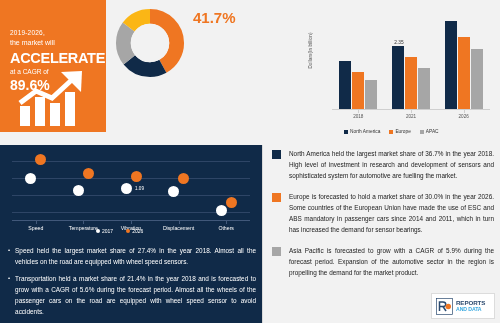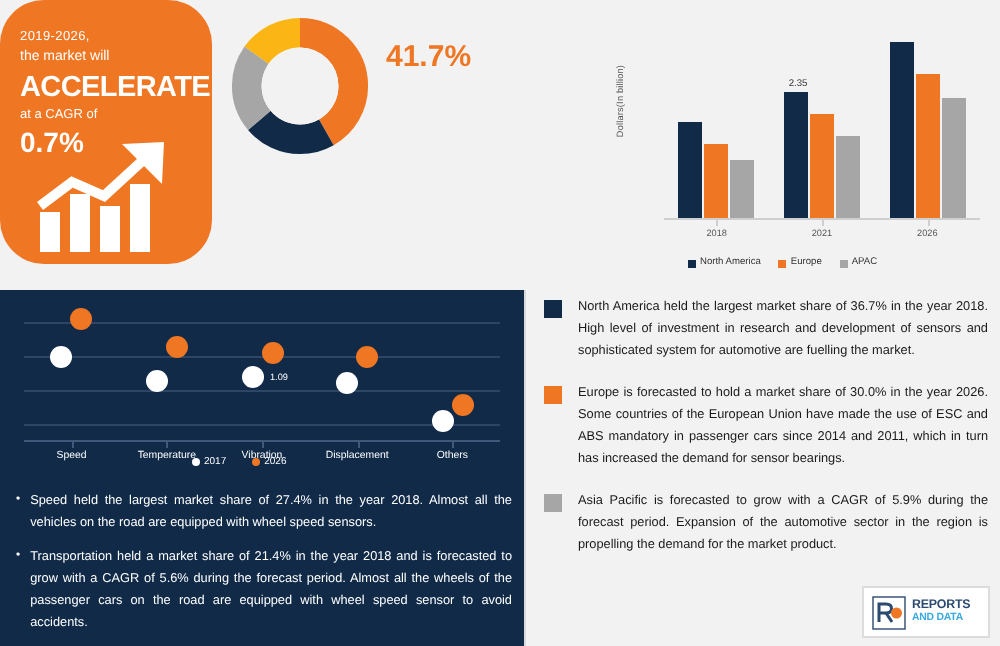--- a/index.html
+++ b/index.html
@@ -9,33 +9,32 @@
     background:#ffffff;
     position:relative;
     overflow:hidden;
   }
   .page { position:relative; width:500px; height:323px; background:#f2f2f2; }
 
   
   .orange-panel {
     position:absolute; left:0; top:0; width:106px; height:132px;
     background:#ef7622; color:#ffffff;
-    padding:14px 8px 0 10px;
-    border-radius:22px;
+    padding:28px 8px 0 10px;
   }
   .op-line1 { font-size:6.5px; letter-spacing:.2px; line-height:1.5; }
   .op-line2 { font-size:7px; line-height:1.4; }
   .op-accel { font-size:14.5px; font-weight:bold; letter-spacing:-.3px; line-height:1.25; margin-top:1px; }
   .op-line3 { font-size:6.5px; line-height:1.6; }
   .op-cagr { font-size:14px; font-weight:bold; line-height:1.2; }
   .growth-icon { position:absolute; left:14px; bottom:4px; width:86px; height:58px; }
 
   
   .donut-wrap { position:absolute; left:110px; top:6px; width:80px; height:74px; }
-  .pct-block { position:absolute; left:193px; top:10px; width:100px;margin-top:11px; }
+  .pct-block { position:absolute; left:193px; top:10px; width:100px; }
   .pct-big { color:#ef7622; font-size:15px; font-weight:bold; line-height:1.1; }
   .pct-sub { color:#1a1a1a; font-size:7.4px; line-height:1.62; margin-top:3px; }
   .demand-text {
     position:absolute; left:112px; top:88px; width:180px;
     color:#1a1a1a; font-size:7.4px; line-height:1.62;
   }
 
   
   .bar-panel { position:absolute; left:300px; top:0; width:200px; height:145px; background:#f2f2f2; }
   .bar-ylabel {
@@ -115,21 +114,21 @@
 </head>
 <body>
 
 <div class="page">
 
   <div class="orange-panel">
     <div class="op-line1">2019-2026,</div>
     <div class="op-line2">the market will</div>
     <div class="op-accel">ACCELERATE</div>
     <div class="op-line3">at a CAGR of</div>
-    <div class="op-cagr">0.7%</div>
+    <div class="op-cagr">89.6%</div>
 
     <svg class="growth-icon" viewBox="0 0 86 58">
       <rect x="6" y="36" width="10" height="20" fill="#ffffff"></rect>
       <rect x="21" y="27" width="10" height="29" fill="#ffffff"></rect>
       <rect x="36" y="33" width="10" height="23" fill="#ffffff"></rect>
       <rect x="51" y="22" width="10" height="34" fill="#ffffff"></rect>
       <path d="M6 33 L22 21 L38 28 L62 6" stroke="#ffffff" stroke-width="5" fill="none" stroke-linejoin="miter"></path>
       <path d="M47 2 L68 1 L67 22 Z" fill="#ffffff"></path>
     </svg>
   </div>

